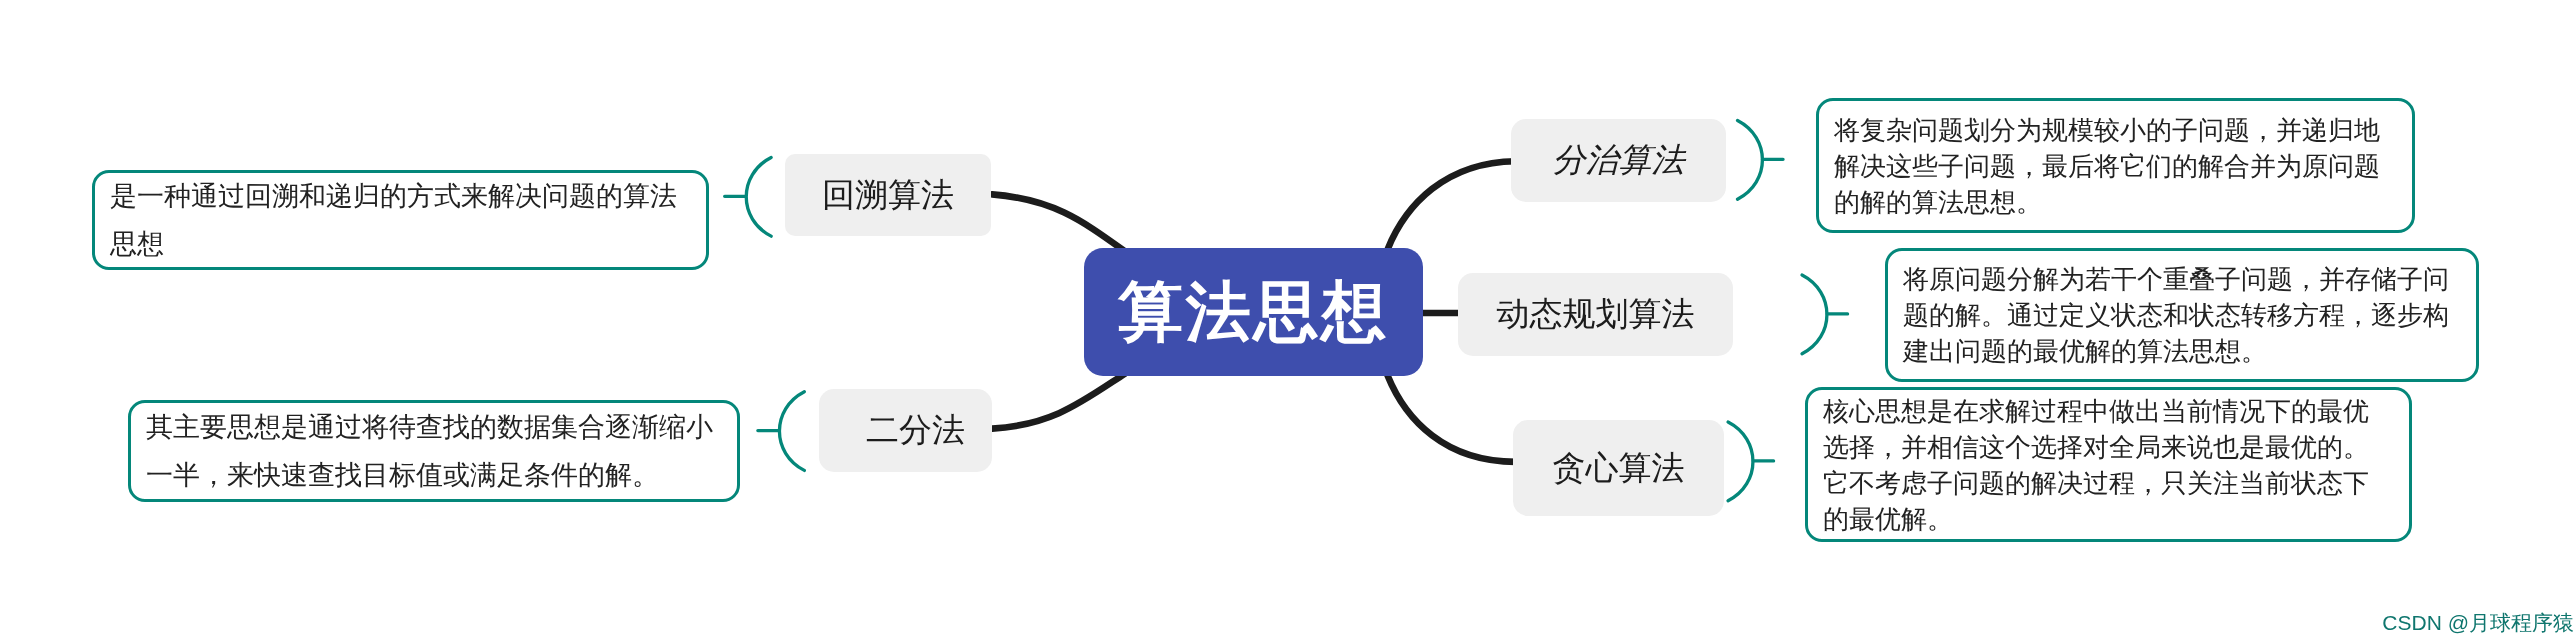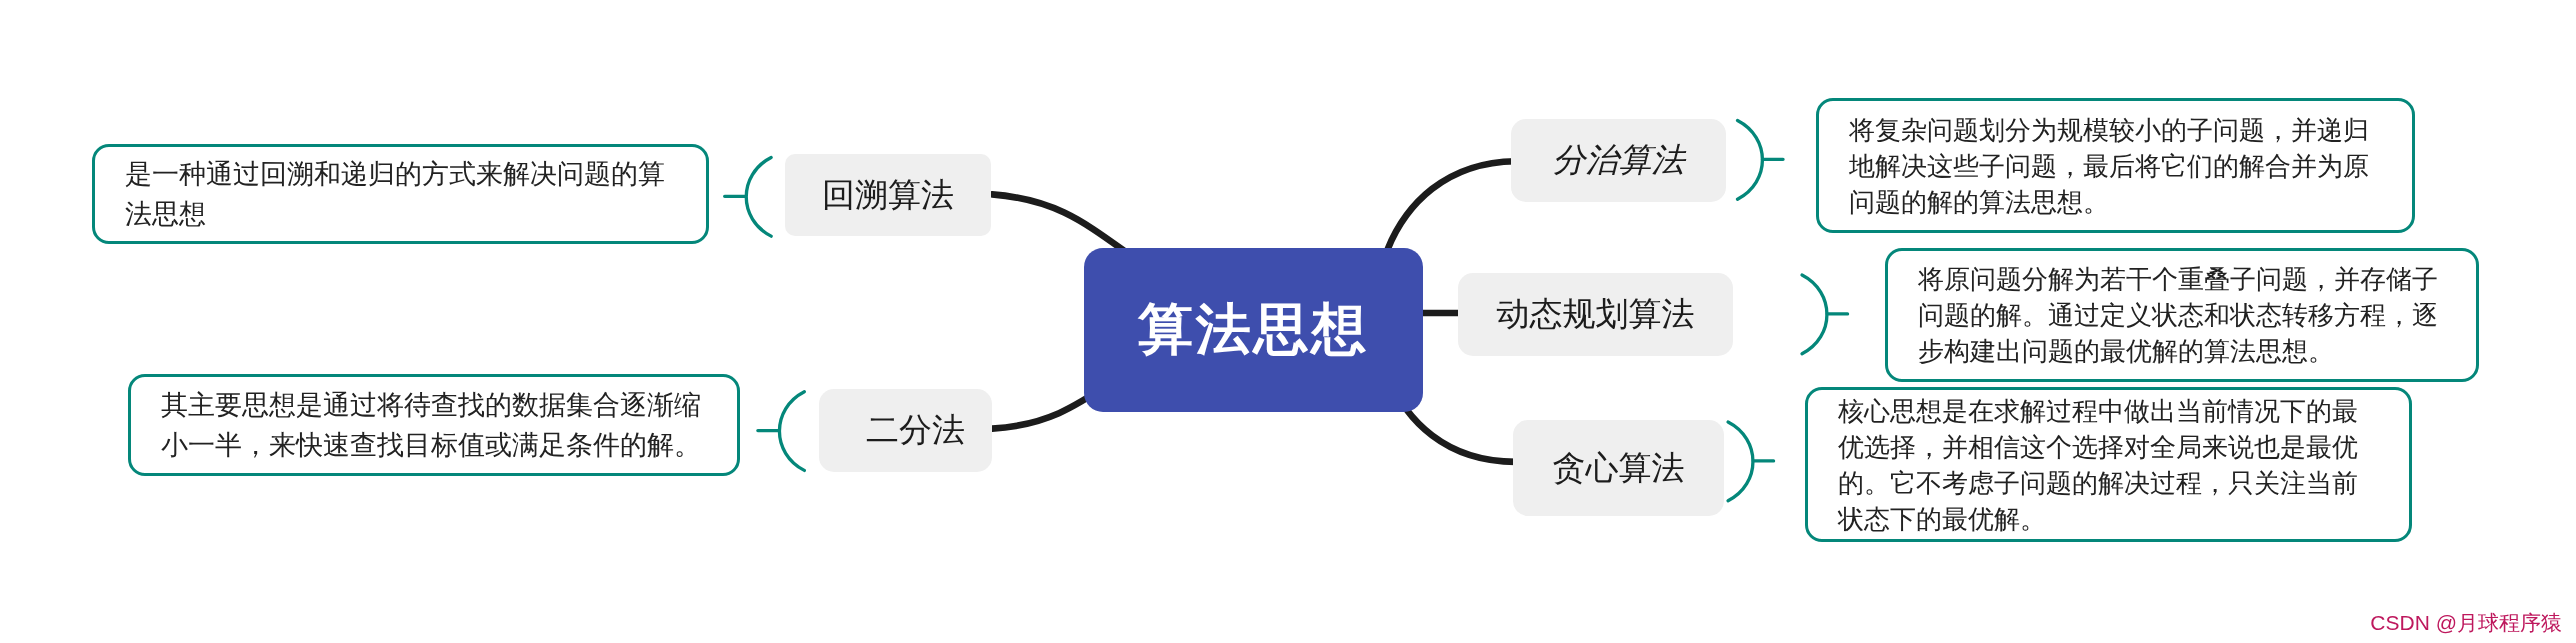--- a/index.html
+++ b/index.html
@@ -18,23 +18,23 @@
   }
   .note {
     position: absolute;
     box-sizing: border-box;
     background: #ffffff;
     border: 3.8px solid #04877A;
     border-radius: 17px;
     color: #222222;
     display: flex;
     align-items: center;
-    padding: 0 30px;
+    padding: 0 15px;
   }
-  .note-left  { font-size: 27px; line-height: 40px; }
+  .note-left  { font-size: 27px; line-height: 48px; margin-top: 26px; }
   .note-right { font-size: 26px; line-height: 36px; }
   #note-backtrack { left: 92px;   top: 144px; width: 617px; height: 100px; }
   #note-binary    { left: 128px;  top: 374px; width: 612px; height: 102px; }
   #note-divide    { left: 1816px; top: 98px; width: 599px; height: 135px; }
   #note-dp        { left: 1885px; top: 248px; width: 594px; height: 134px; justify-content: flex-end; }
   #note-greedy    { left: 1805px; top: 387px; width: 607px; height: 155px; align-items: center; }
   .topic {
     position: absolute;
     box-sizing: border-box;
     background: #EFEFEF;
@@ -46,37 +46,37 @@
     justify-content: center;
     white-space: nowrap;
   }
   #topic-backtrack { left: 785px;  top: 154px; width: 206px; height: 82px; border-radius: 10px; }
   #topic-binary    { left: 819px;  top: 389px; width: 173px; height: 83px; padding-left: 20px; }
   #topic-divide    { left: 1511px; top: 119px; width: 215px; height: 83px; font-style: italic; }
   #topic-dp        { left: 1458px; top: 273px; width: 275px; height: 83px; }
   #topic-greedy    { left: 1513px; top: 420px; width: 211px; height: 96px; }
   #root-node {
     position: absolute;
-    left: 1084px; top: 248px; width: 339px; height: 164px;
+    left: 1084px; top: 248px; width: 339px; height: 128px;
     box-sizing: border-box;
     background: #3E4EAD;
     border-radius: 19px;
     color: #ffffff;
-    font-size: 55px;
+    font-size: 65px;
     font-weight: bold;
     letter-spacing: 2.8px;
     display: flex;
     align-items: center;
     justify-content: center;
     white-space: nowrap;
   }
   #watermark {
     position: absolute;
-    right: 14px; top: 609px;
-    color: #be185d;
+    right: 2px; top: 609px;
+    color: #0f766e;
     font-size: 21px;
     white-space: nowrap;
   }
   .branch { stroke: #1C1C1C; stroke-width: 7; fill: none; stroke-linecap: round; }
   .brace  { stroke: #04877A; stroke-width: 3.5; fill: none; stroke-linecap: round; }
 </style>
 </head>
 <body>
 
 <div id="canvas">

